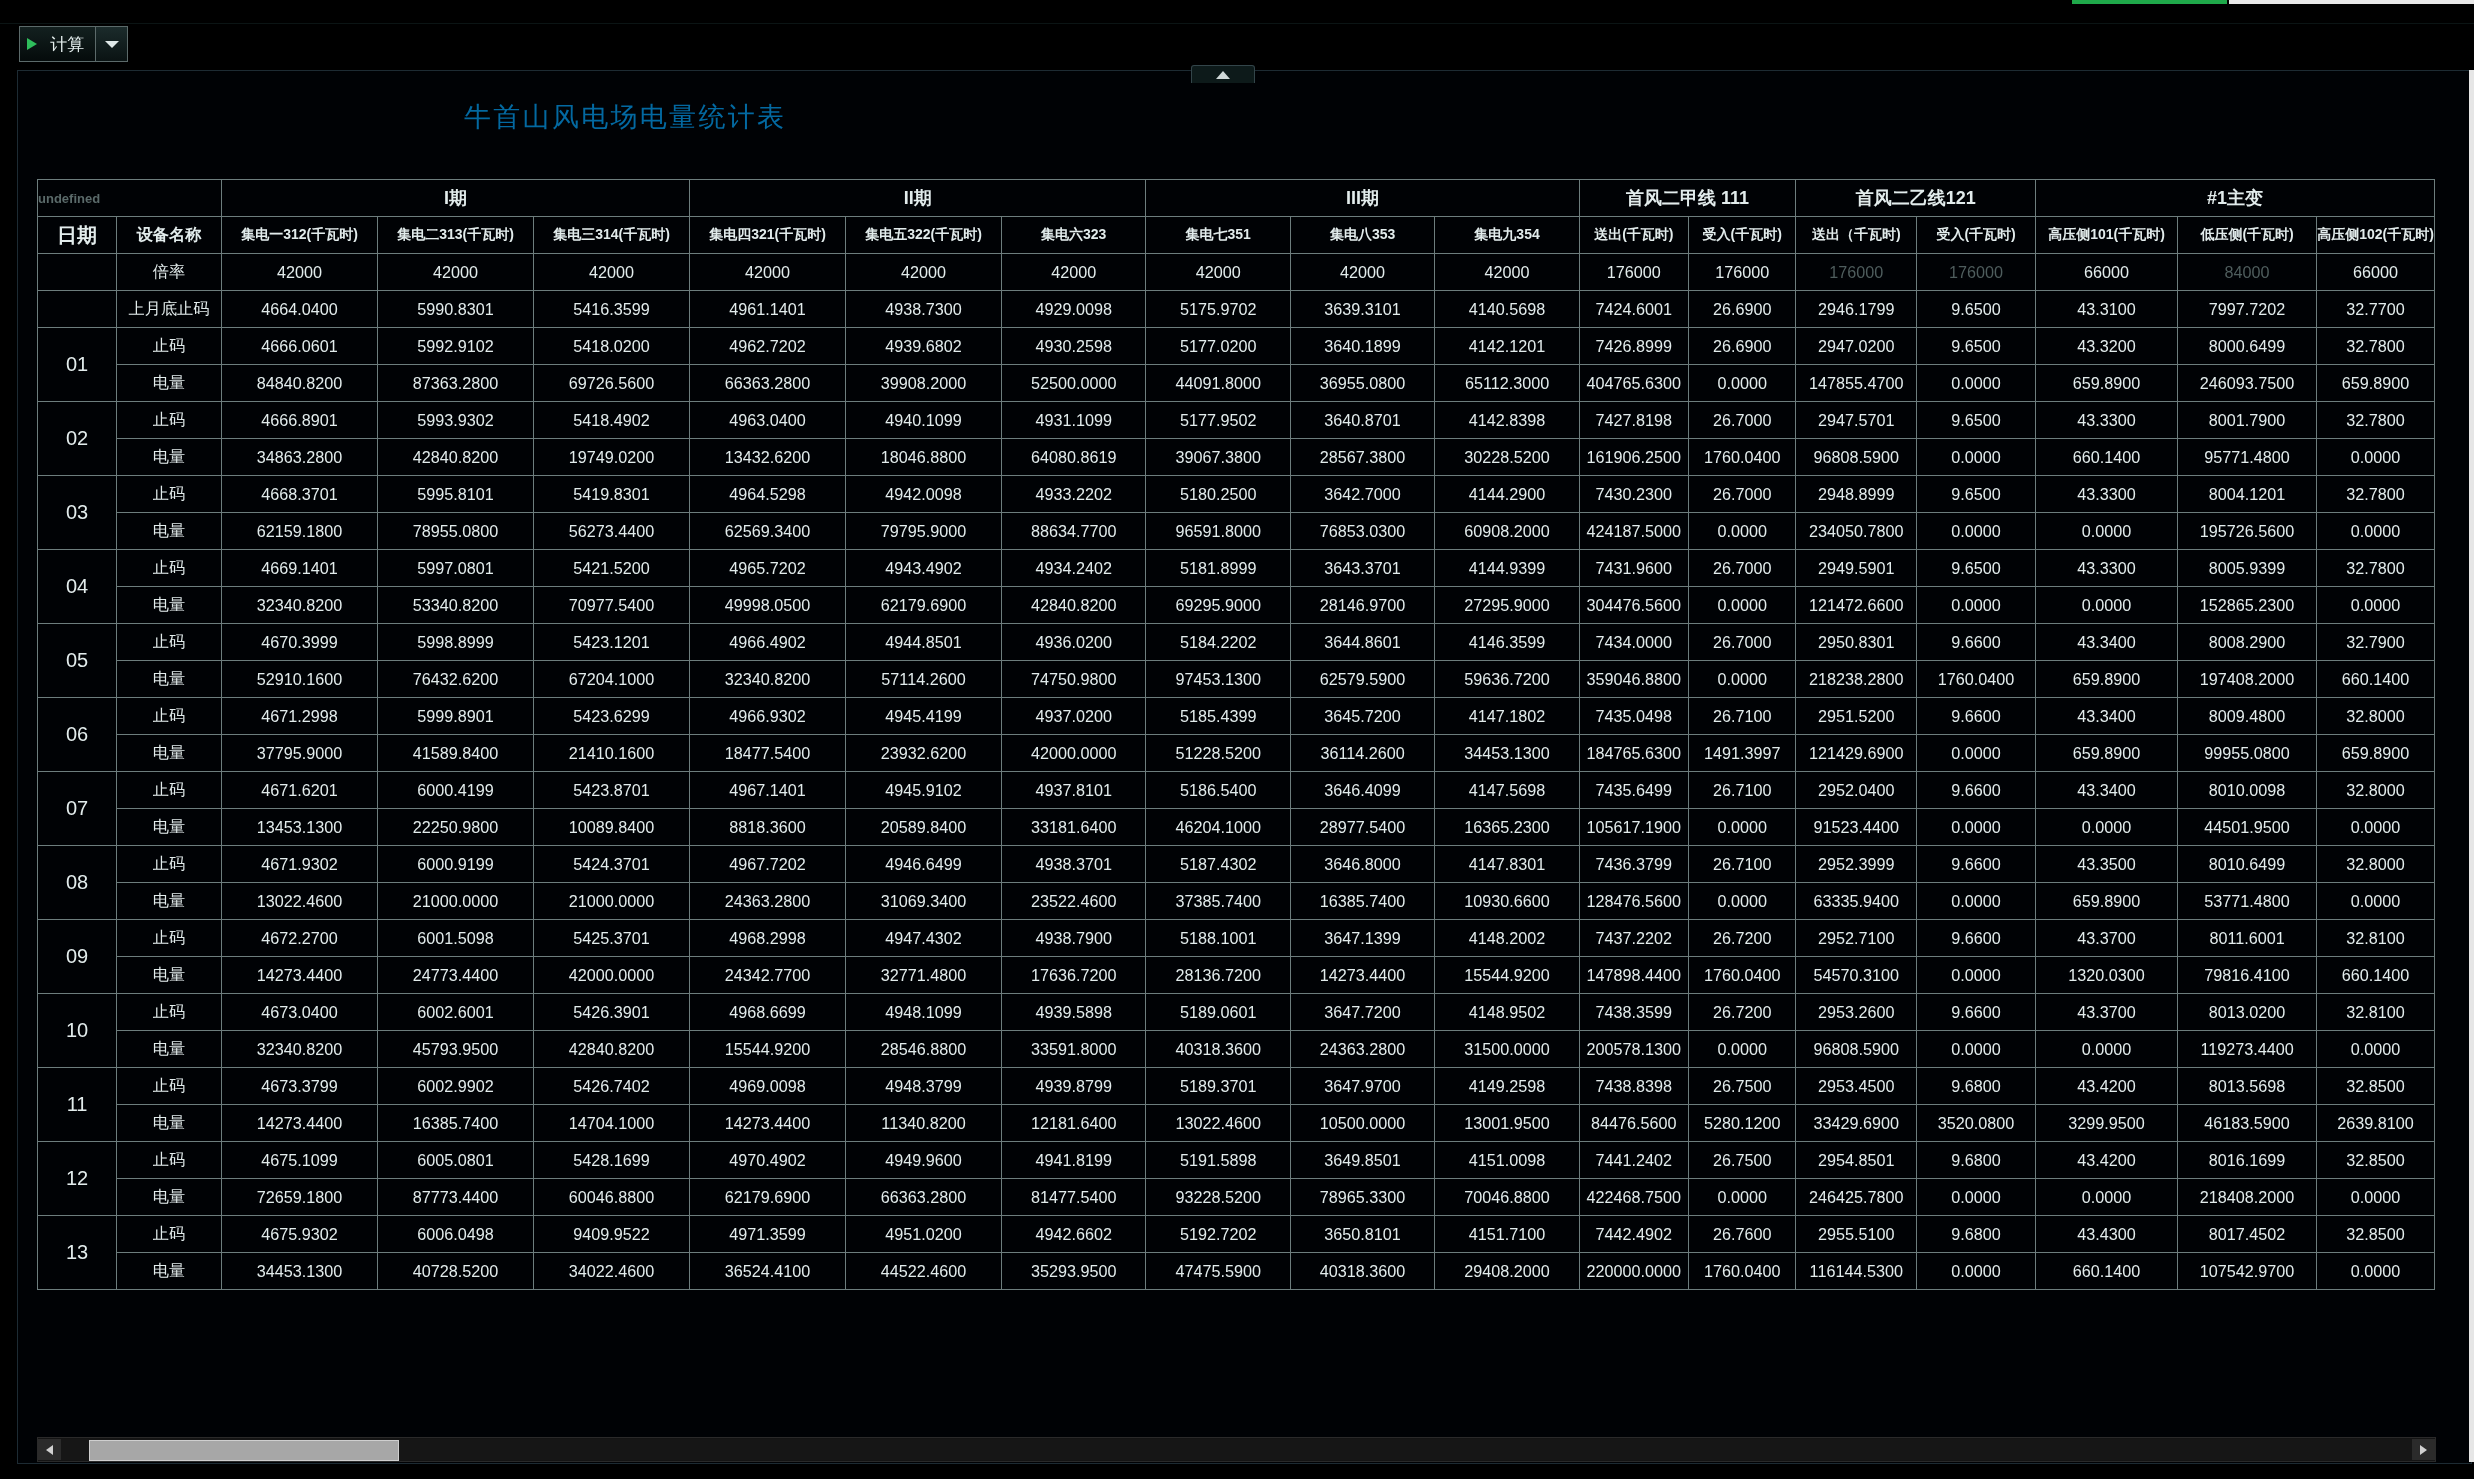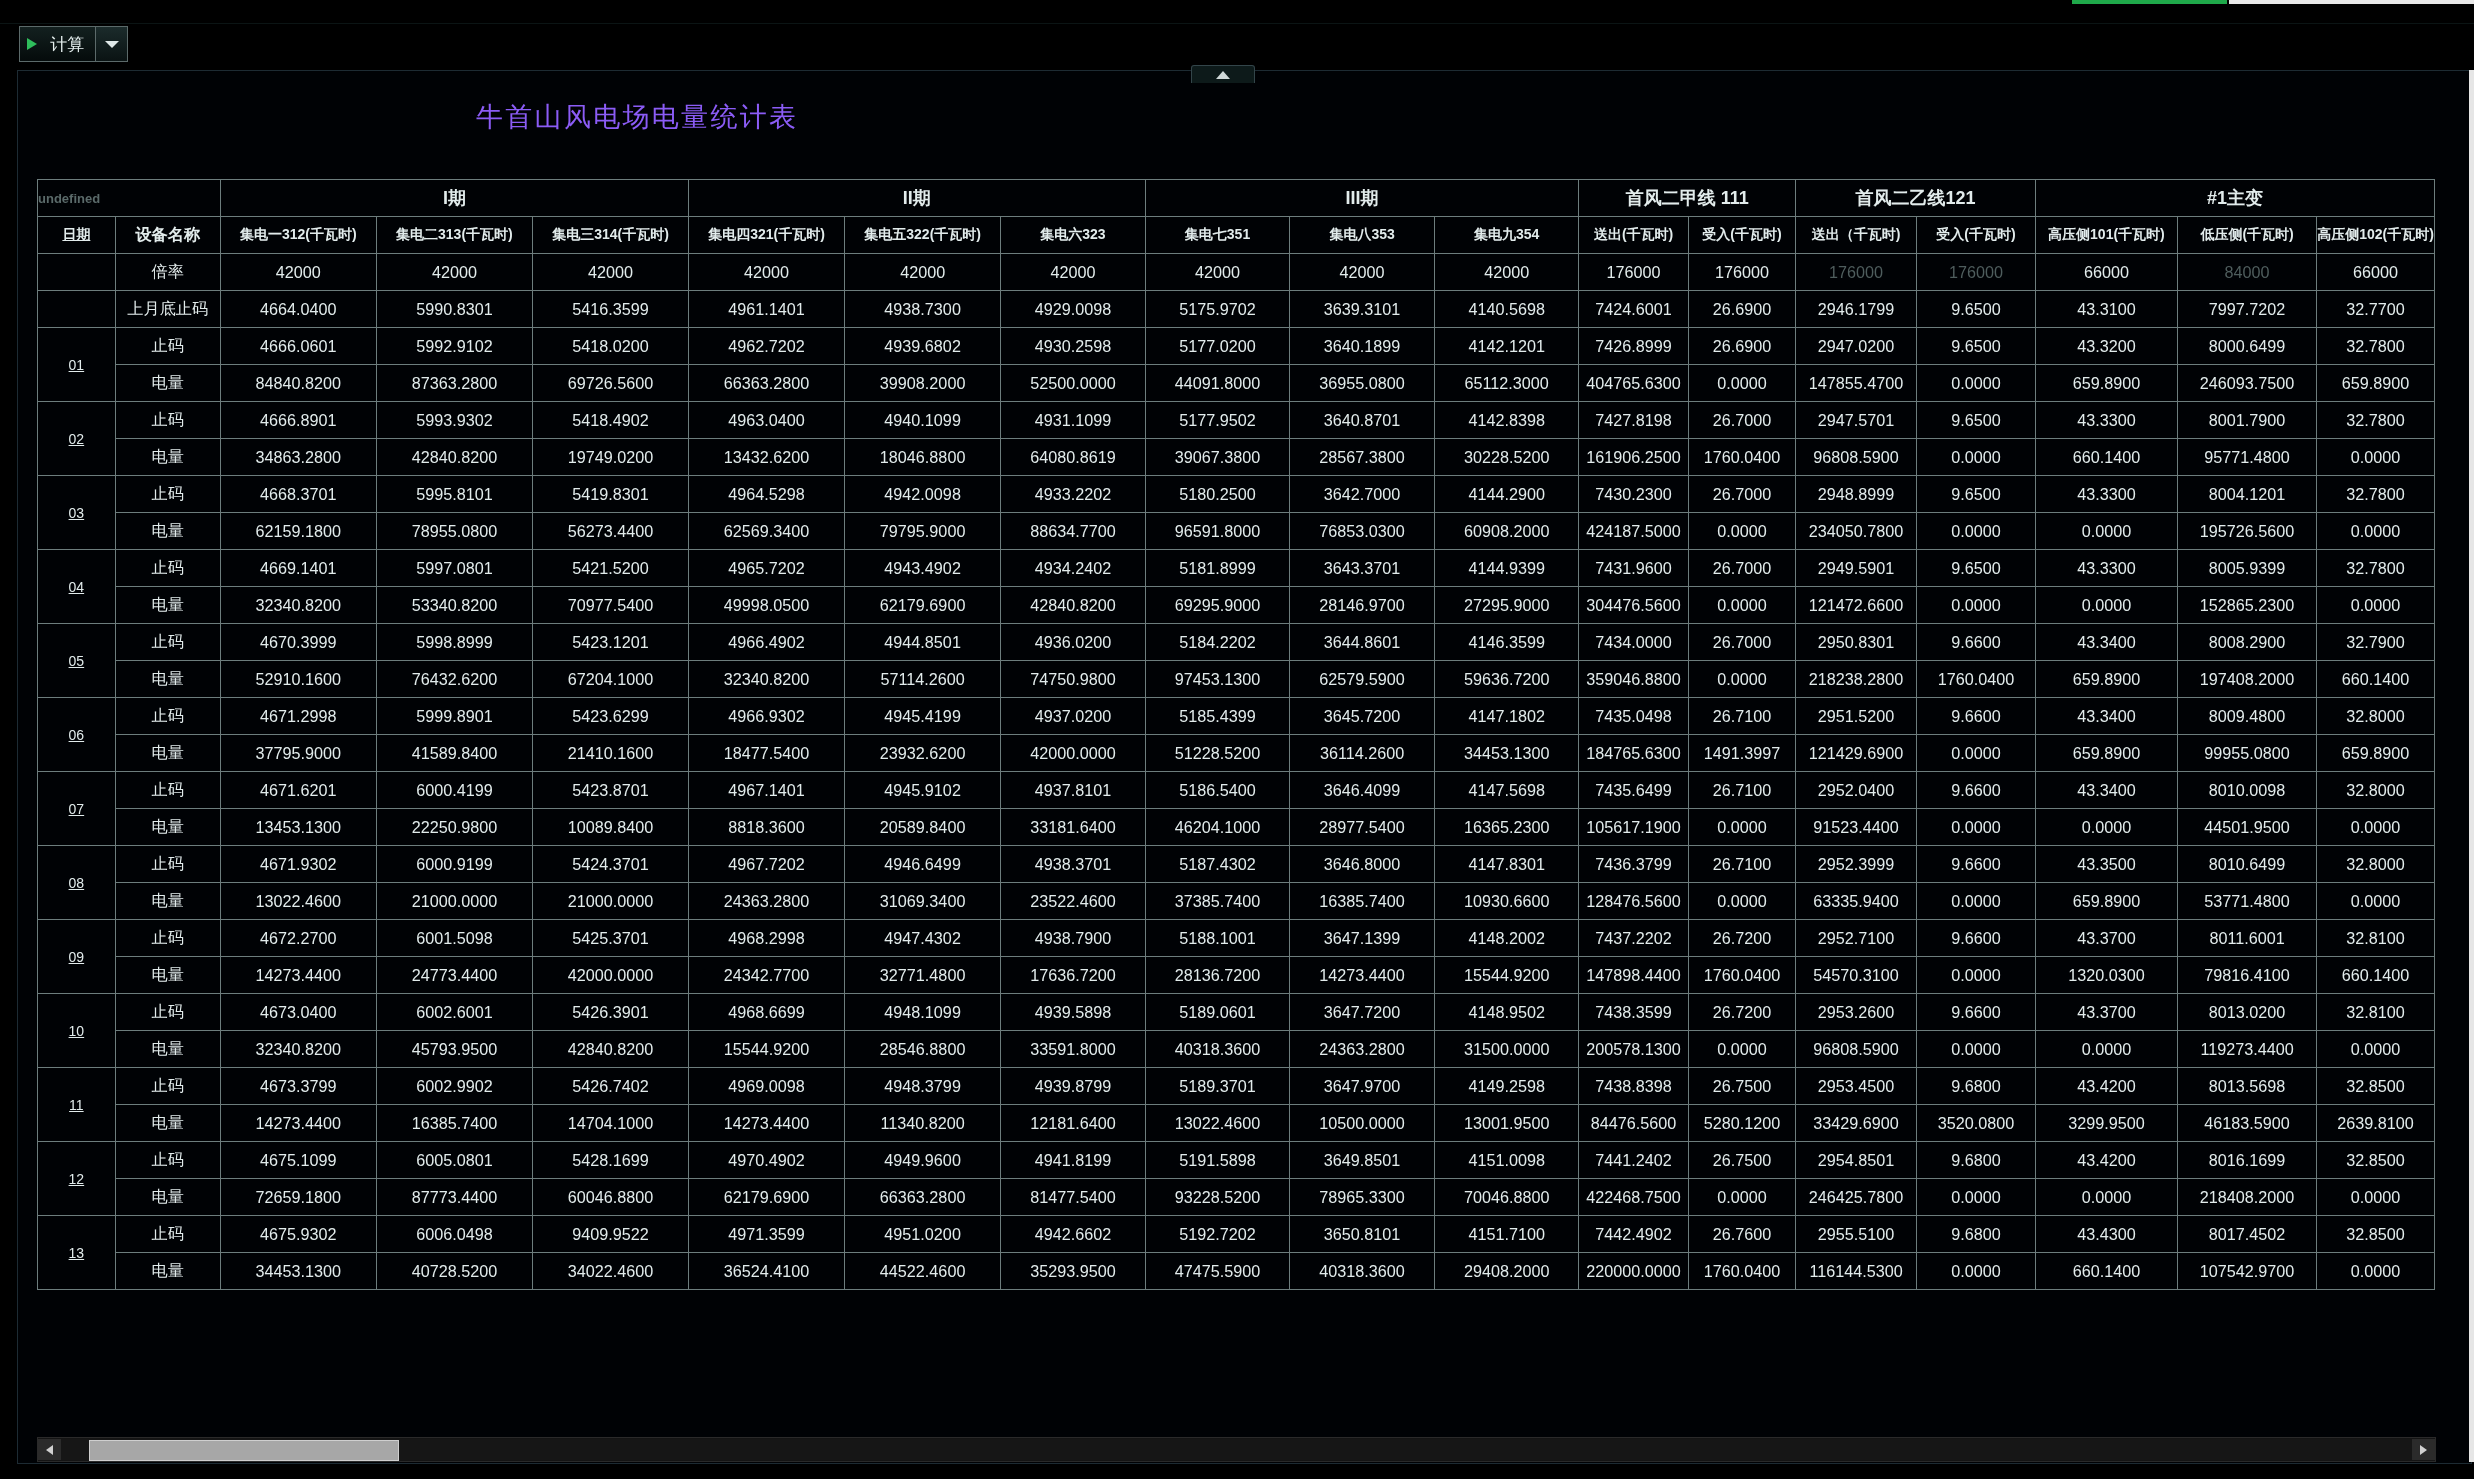--- a/index.html
+++ b/index.html
@@ -120,23 +120,22 @@
     border-right: 7.7px solid transparent;
     border-bottom: 8.5px solid #cfd8d8;
   }
 
   .report-title {
     position: absolute;
     left: 464px;
     top: 99px;
     font-size: 27px;
     letter-spacing: 2.3px;
-    color: #8b5cf6;
+    color: #0369a1;
     font-family: Liberation Mono, monospace;
-    margin-left: 12px;
   }
 
   
   .table-wrap {
     position: absolute;
     left: 37px;
     top: 179px;
     width: 2398px;
     height: 1232px;
     overflow: hidden;
@@ -173,22 +172,21 @@
     padding-left: 14px;
     vertical-align: top;
   }
   td.rowlabel, th.rowlabel {
     font-size: 16.2px;
   }
   .dim {
     color: #4e5d5d;
   }
   .date-cell {
-    font-size: 14px;
-    text-decoration: underline;
+    font-size: 20px;
   }
   .numcell {
     font-family: "Liberation Sans", sans-serif;
   }
 
   
   col.c-date   { width: 84px; }
   col.c-name   { width: 108px; }
   col.c-dev    { width: 161px; }
   col.c-dev2   { width: 152px; }

